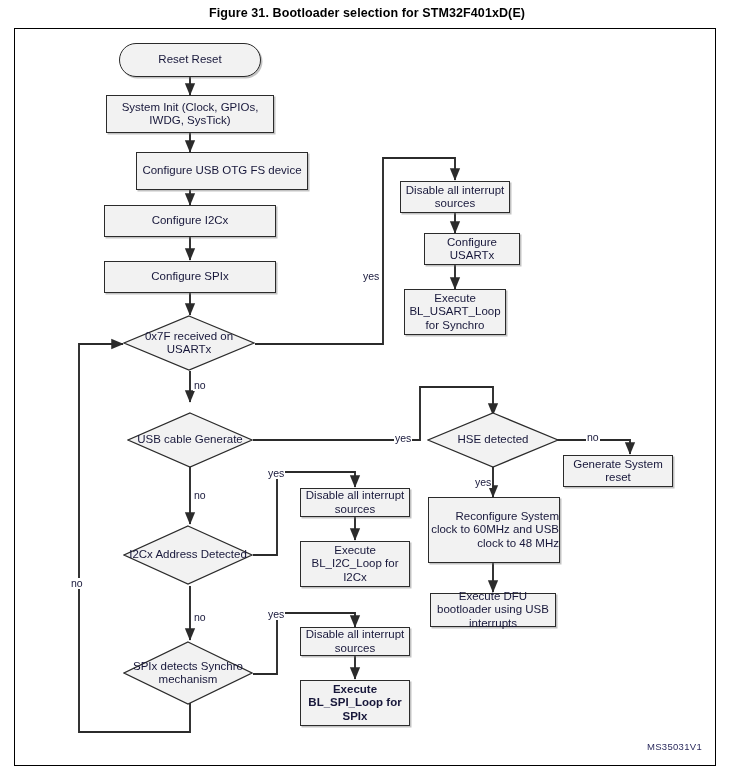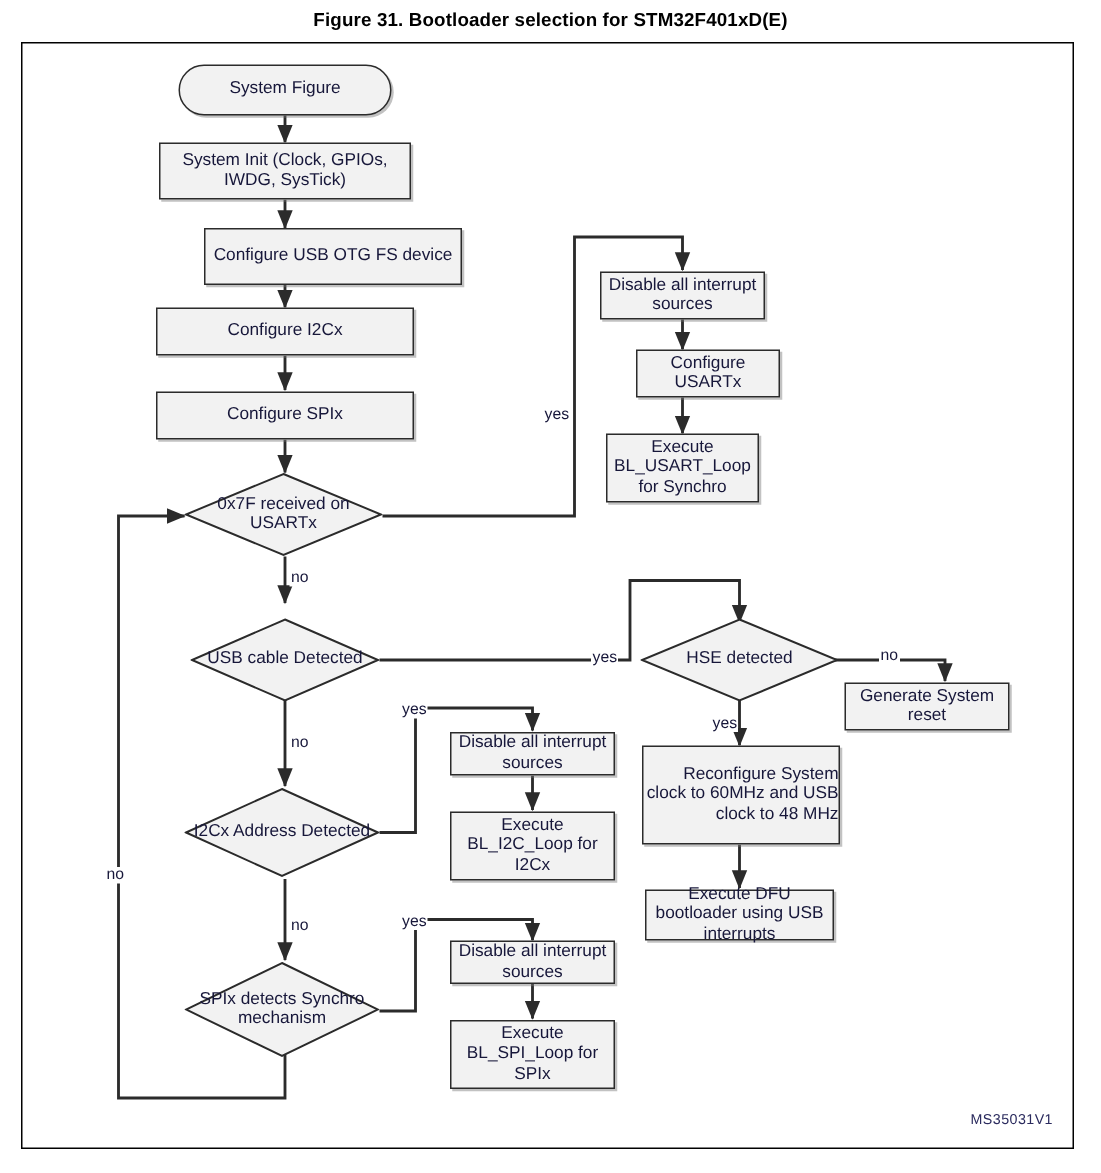--- a/index.html
+++ b/index.html
@@ -141,21 +141,21 @@
     <path d="M355,517 L355,540"></path>
 
     <path d="M253,674 L277,674 L277,613 L355,613 L355,627"></path>
     <path d="M355,656 L355,679"></path>
 
     <path d="M190,703 L190,732 L79,732 L79,344 L123,344"></path>
   </g>
 </svg>
 
 <div class="node terminator" style="left:119px; top:43px; width:142px; height:34px;">
-  <span>System Figure</span>
+  <span>Reset Reset</span>
 </div>
 
 <div class="node proc" style="left:106px; top:95px; width:168px; height:38px;">
   <span>System Init (Clock, GPIOs, IWDG, SysTick)</span>
 </div>
 
 <div class="node proc" style="left:104px; top:152px; width:172px; height:38px;margin-left:32px;">
   <span>Configure USB OTG FS device</span>
 </div>
 
@@ -171,21 +171,21 @@
   <svg class="dec-shape" viewBox="0 0 132 56" preserveAspectRatio="none">
     <polygon points="66,1 131,28 66,55 1,28" fill="#f2f2f2" stroke="#2b2b2b" stroke-width="1.3"></polygon>
   </svg>
   <span class="dec-text">0x7F received on USARTx</span>
 </div>
 
 <div class="node decision" style="left:127px; top:412px; width:126px; height:56px;">
   <svg class="dec-shape" viewBox="0 0 126 56" preserveAspectRatio="none">
     <polygon points="63,1 125,28 63,55 1,28" fill="#f2f2f2" stroke="#2b2b2b" stroke-width="1.3"></polygon>
   </svg>
-  <span class="dec-text">USB cable Detected</span>
+  <span class="dec-text">USB cable Generate</span>
 </div>
 
 <div class="node decision" style="left:123px; top:525px; width:130px; height:60px;">
   <svg class="dec-shape" viewBox="0 0 130 60" preserveAspectRatio="none">
     <polygon points="65,1 129,30 65,59 1,30" fill="#f2f2f2" stroke="#2b2b2b" stroke-width="1.3"></polygon>
   </svg>
   <span class="dec-text">I2Cx Address Detected</span>
 </div>
 
 <div class="node decision" style="left:123px; top:641px; width:130px; height:64px;">
@@ -231,21 +231,21 @@
 </div>
 
 <div class="node proc" style="left:300px; top:541px; width:110px; height:46px;">
   <span>Execute BL_I2C_Loop for I2Cx</span>
 </div>
 
 <div class="node proc" style="left:300px; top:627px; width:110px; height:29px;">
   <span>Disable all interrupt sources</span>
 </div>
 
-<div class="node proc" style="left:300px; top:680px; width:110px; height:46px;">
+<div class="node proc" style="left:300px; top:680px; width:110px; height:46px;font-weight:bold;">
   <span>Execute BL_SPI_Loop for SPIx</span>
 </div>
 
 <div class="edge-label" style="left:362px; top:271px;">yes</div>
 <div class="edge-label" style="left:193px; top:380px;">no</div>
 <div class="edge-label" style="left:394px; top:433px;">yes</div>
 <div class="edge-label" style="left:193px; top:490px;">no</div>
 <div class="edge-label" style="left:586px; top:432px;">no</div>
 <div class="edge-label" style="left:474px; top:477px;">yes</div>
 <div class="edge-label" style="left:267px; top:468px;">yes</div>

